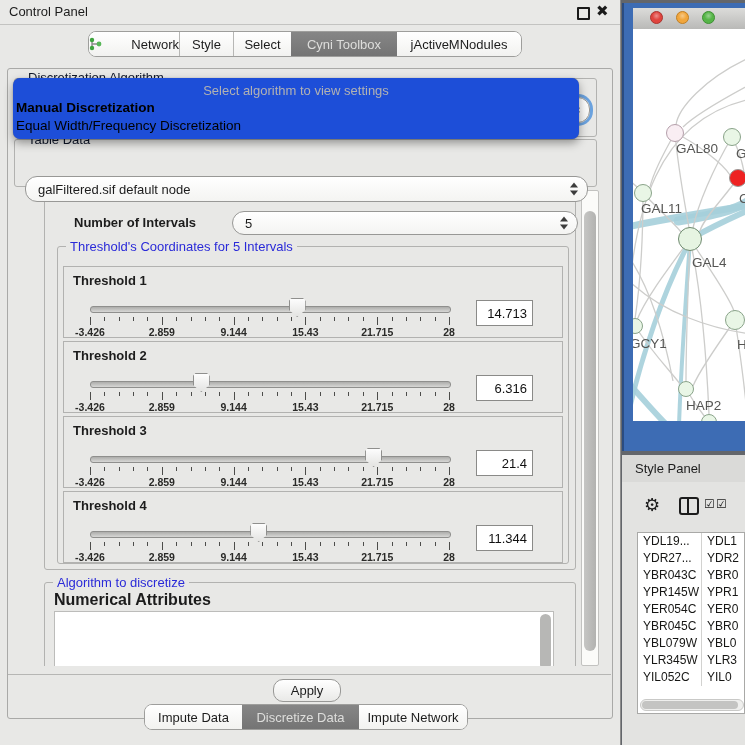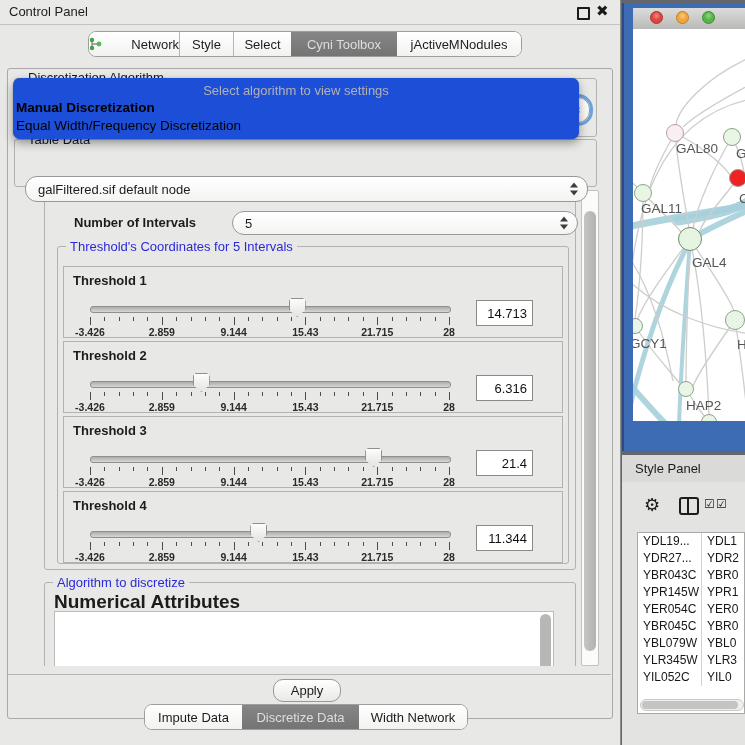--- a/index.html
+++ b/index.html
@@ -51,21 +51,21 @@
   .th-row{position:absolute;left:5px;width:500px;height:72px;border:1px solid #b2b2b0;background:#e8e8e6;box-sizing:border-box;}
   .th-title{position:absolute;left:9px;top:6px;font-size:13px;font-weight:bold;color:#1c1c1c;}
   .th-track{position:absolute;left:26px;top:39px;width:359px;height:5px;border:1px solid #8f8f8d;border-radius:3px;background:linear-gradient(#adadab,#d7d7d5);}
   .th-handle{position:absolute;top:31px;width:17px;height:19px;background:linear-gradient(#fdfdfd,#e4e4e2);border:1px solid #8f8f8d;box-sizing:border-box;clip-path:polygon(50% 100%,0 62%,0 16%,16% 0,84% 0,100% 16%,100% 62%);cursor:pointer;}
   .tick{position:absolute;width:1px;background:#4c4c4a;top:50px;}
   .tick.minor{height:4px;}
   .tick.major{height:8px;}
   .tick-label{position:absolute;top:59px;transform:translateX(-50%);font-size:10.5px;font-weight:bold;color:#2a2a28;white-space:nowrap;}
   .th-value{position:absolute;left:412px;top:33px;width:57px;height:26px;border:1px solid #8a8a88;background:#fff;font-size:13px;color:#111;text-align:right;padding:0 5px 0 0;box-sizing:border-box;font-family:"Liberation Sans",sans-serif;}
   
-  .attr-subtitle{position:absolute;left:9px;top:8px;font-size:19px;font-weight:bold;color:#1c1c1c;}
+  .attr-subtitle{position:absolute;left:9px;top:8px;font-size:16px;font-weight:bold;color:#1c1c1c;}
   .attr-list{position:absolute;left:9px;top:28px;width:500px;height:78px;background:#ffffff;border:1px solid #bcbcba;box-sizing:border-box;}
   .attr-item{height:17px;line-height:17px;font-size:13px;color:#1c1c1c;padding-left:9px;cursor:pointer;}
   .list-scroll{position:absolute;right:2px;top:2px;width:11px;height:56px;background:#b7b7b5;border-radius:6px;cursor:pointer;}
   .separator{position:absolute;left:8px;top:674px;width:603px;height:1px;background:#b6b6b4;}
   .apply-btn{position:absolute;left:273px;top:679px;width:66px;height:21px;border:1px solid #989896;border-radius:10px;background:linear-gradient(#ffffff,#e9e9e7);font-size:13px;color:#1c1c1c;display:flex;align-items:center;justify-content:center;cursor:pointer;}
   
   .net-icon{width:13px;height:14px;display:inline-block;}
   
   .net-window{position:absolute;left:622px;top:3px;width:123px;height:448px;background:#3d6cb4;border-left:2px solid #2a4c82;box-sizing:border-box;}
   .net-titlebar{position:absolute;left:9px;top:5px;right:0;height:21px;background:linear-gradient(#dcdcda,#b9b9b7);border-bottom:1px solid #8f8f8d;}
@@ -336,21 +336,21 @@
   <div class="apply-btn">Apply</div>
 
   <div class="seg-bar bottom-tabs" id="bottom-tabs">
       <div class="seg" style="width: 97px;">
         <span>Impute Data</span>
       </div>
       <div class="seg active" style="width: 117px;">
         <span>Discretize Data</span>
       </div>
       <div class="seg" style="width: 108px;">
-        <span>Width Network</span>
+        <span>Impute Network</span>
       </div>
     </div>
 </div>
 
 <div class="net-window">
   <div class="net-titlebar">
     <span class="light" style="left: 17px; background: radial-gradient(circle at 50% 35%, rgba(255, 255, 255, 0.4), transparent 45%), rgb(224, 68, 62); border: 1px solid rgb(169, 53, 48);"></span>
     <span class="light" style="left: 43px; background: radial-gradient(circle at 50% 35%, rgba(255, 255, 255, 0.4), transparent 45%), rgb(241, 166, 60); border: 1px solid rgb(192, 127, 37);"></span>
     <span class="light" style="left: 69px; background: radial-gradient(circle at 50% 35%, rgba(255, 255, 255, 0.4), transparent 45%), rgb(86, 181, 72); border: 1px solid rgb(61, 143, 51);"></span>
   </div>

